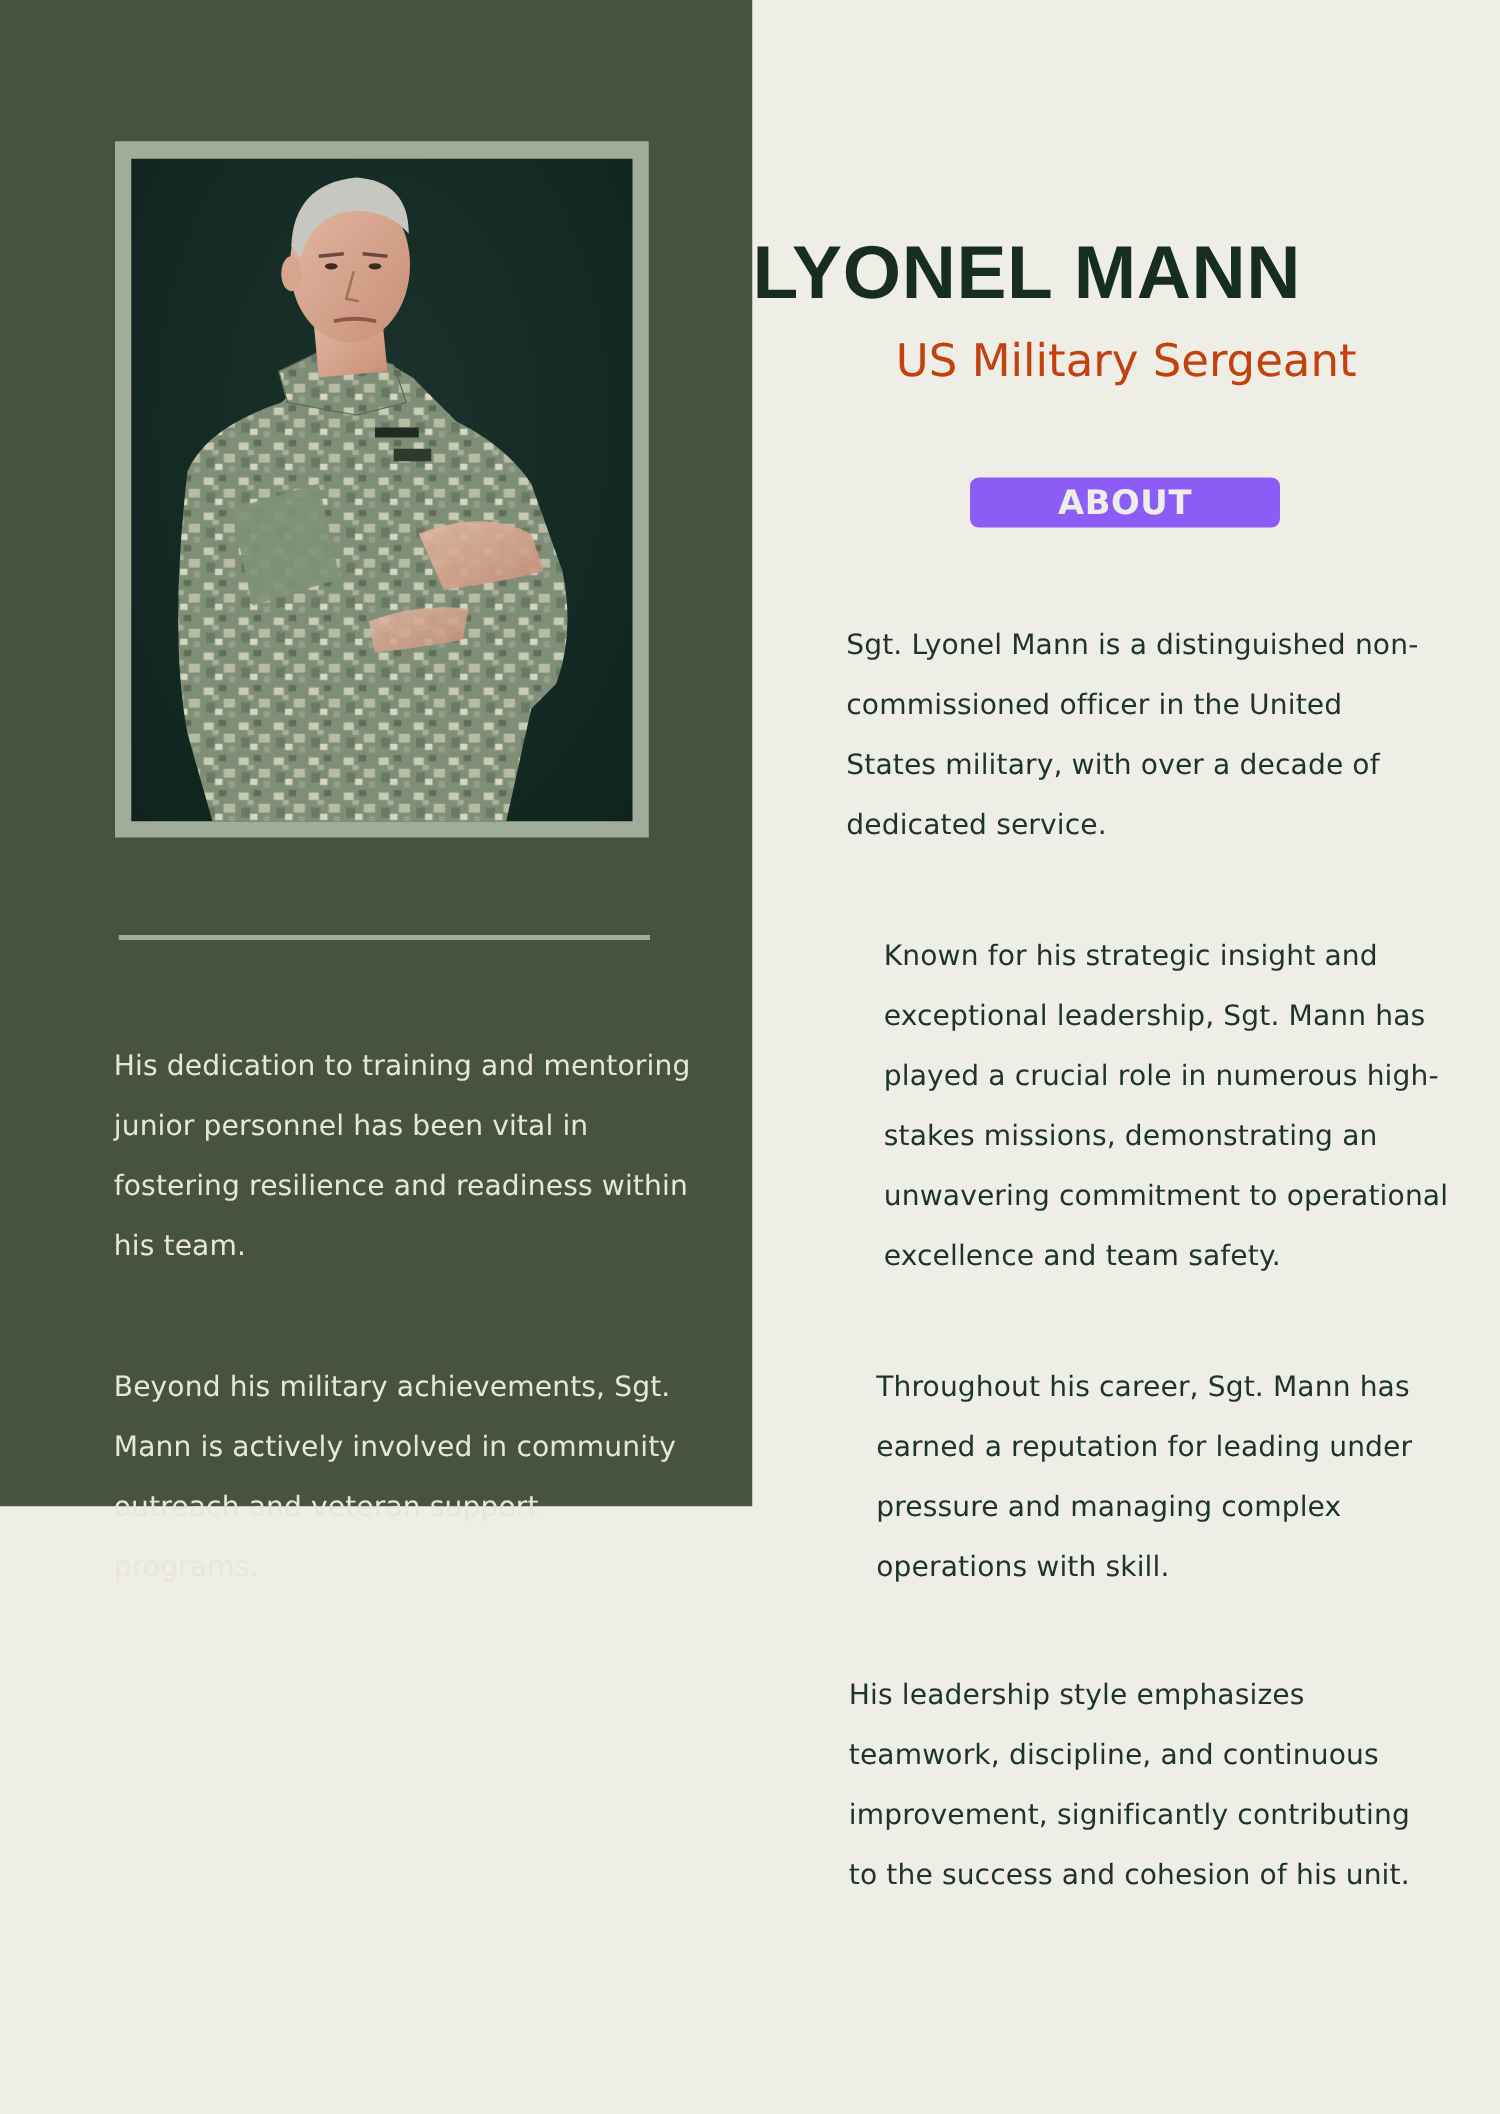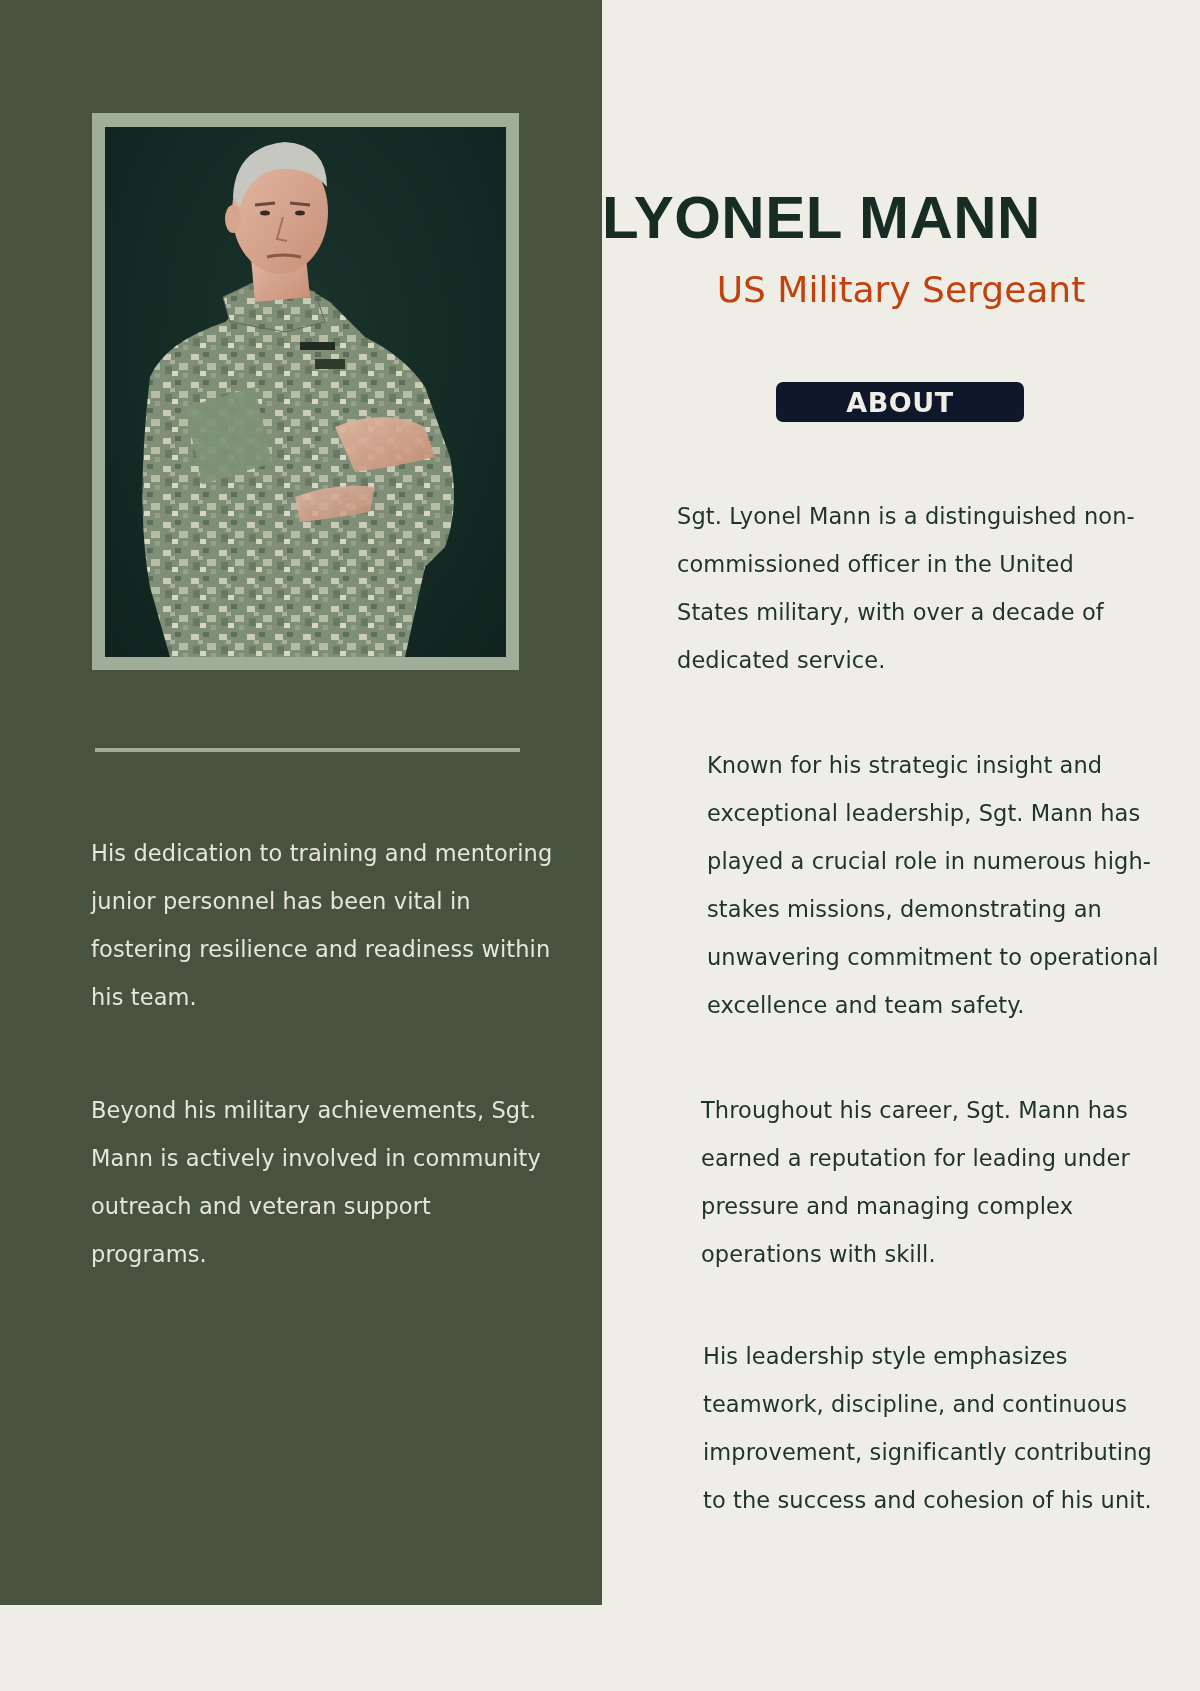--- a/index.html
+++ b/index.html
@@ -4,21 +4,21 @@
   <style>
     * { box-sizing: border-box; margin: 0; padding: 0; }
     html, body { width: 1200px; height: 1691px; overflow: hidden; }
     body {
       position: relative;
       font-family: "DejaVu Sans", "Liberation Sans", sans-serif;
       background: #EEEDE6;
     }
     .left-panel {
       position: absolute; left: 0; top: 0;
-      width: 602px; height: 1605px;
+      width: 602px; height: 1205px;
       background: #47523F;
     }
     .right-panel {
       position: absolute; left: 602px; top: 0;
       width: 598px; height: 1691px;
       background: #EEEDE6;
     }
     .photo-frame {
       position: absolute; left: 92px; top: 113px;
       width: 427px; height: 557px;
@@ -58,21 +58,21 @@
       position: absolute; left: 602px; top: 262px;
       width: 598px; text-align: center;
       font-family: "DejaVu Sans", sans-serif;
       font-size: 36px; line-height: 56px;
       color: #c2410c;
       font-weight: normal;
     }
     .about-pill {
       position: absolute; left: 776px; top: 382px;
       width: 248px; height: 40px;
-      background: #0f172a;
+      background: #8b5cf6;
       border-radius: 7px;
       display: flex; align-items: center; justify-content: center;
     }
     .about-pill span {
       color: #EEEDE6;
       font-family: "DejaVu Sans", sans-serif;
       font-weight: bold;
       font-size: 27px;
       letter-spacing: 0.5px;
     }
@@ -148,13 +148,13 @@
 <div class="about-pill">
   <span>ABOUT</span>
 </div>
 
 <p class="para dark" style="left:677px; top:492px; width:470px;">Sgt. Lyonel Mann is a distinguished non-commissioned officer in the United States military, with over a decade of dedicated service.</p>
 
 <p class="para dark" style="left:679px; top:741px; width:470px;margin-left:28px;">Known for his strategic insight and exceptional leadership, Sgt. Mann has played a crucial role in numerous high-stakes missions, demonstrating an unwavering commitment to operational excellence and team safety.</p>
 
 <p class="para dark" style="left:677px; top:1086px; width:450px;margin-left:24px;">Throughout his career, Sgt. Mann has earned a reputation for leading under pressure and managing complex operations with skill.</p>
 
-<p class="para dark" style="left:679px; top:1332px; width:470px;margin-left:24px;">His leadership style emphasizes teamwork, discipline, and continuous improvement, significantly contributing to the success and cohesion of his unit.</p>
+<p class="para dark" style="left:679px; top:1332px; width:470px;">His leadership style emphasizes teamwork, discipline, and continuous improvement, significantly contributing to the success and cohesion of his unit.</p>
 
 </body></html>

